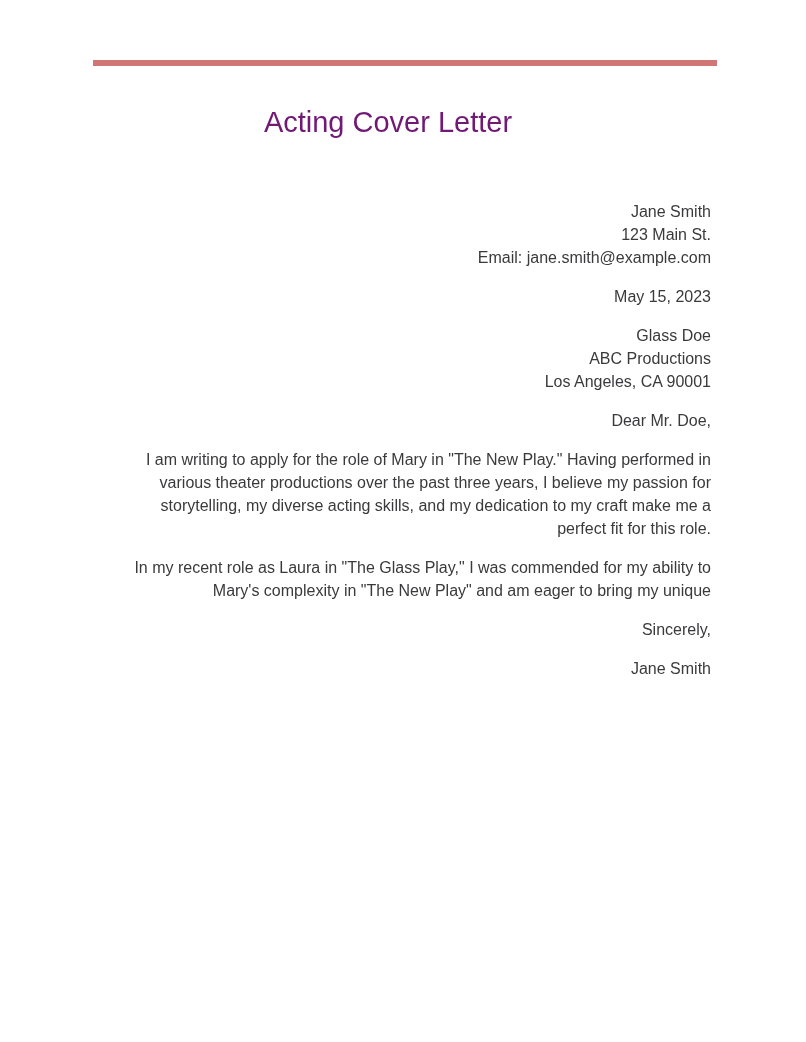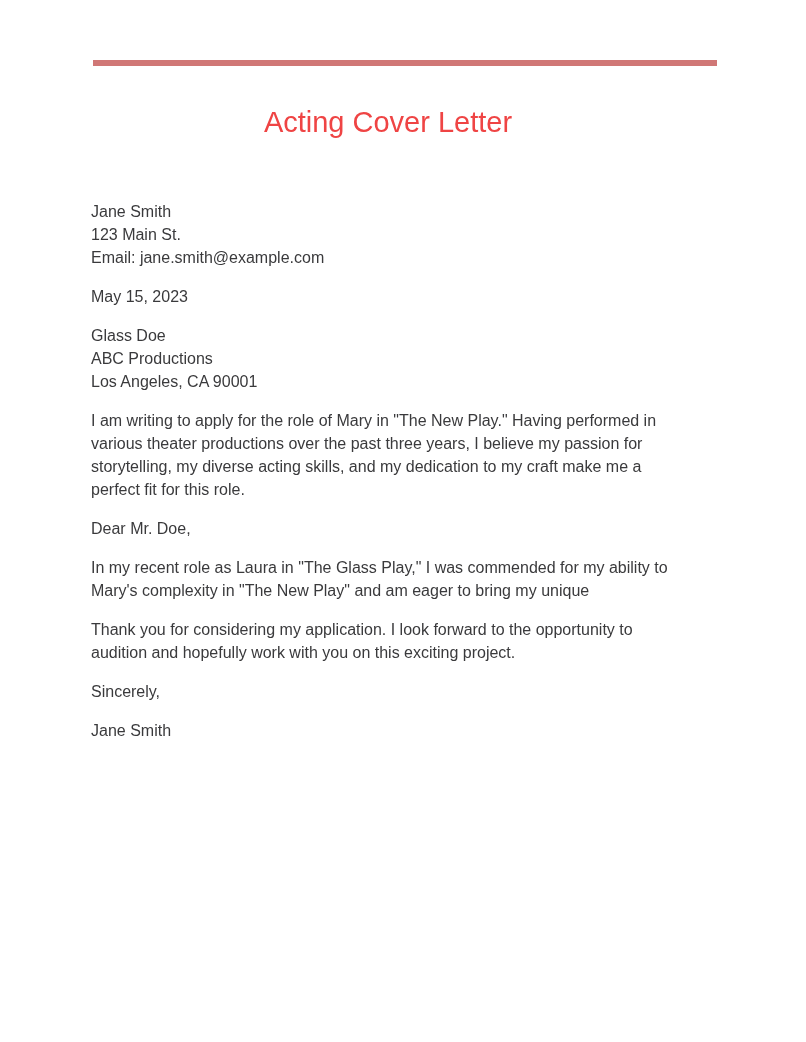--- a/index.html
+++ b/index.html
@@ -1,52 +1,48 @@
 <!DOCTYPE html>
 <html><head>
   <meta charset="utf-8">
   <style>
     html, body { margin: 0; padding: 0; background: #ffffff; }
     body { width: 806px; height: 1042px; position: relative; overflow: hidden;
            font-family: "Liberation Sans", sans-serif; color: #3a3a3c; }
     .topbar { position: absolute; left: 93px; top: 60px; width: 624px; height: 6px; background: #d07776; }
     .title { position: absolute; left: 0; width: 776px; top: 104px; text-align: center;
-             font-size: 29px; color: #ef4444; line-height: 36px; }
+             font-size: 29px; color: #701a75; line-height: 36px; }
     .body { position: absolute; left: 91px; top: 200px; width: 620px; font-size: 16px; line-height: 23px; }
-    .block { margin: 0 0 16px 0; }
+    .block { margin: 0 0 16px 0; text-align: right; }
     .line { display: block; white-space: nowrap; }
   </style>
 </head>
 <body>
 
 <div class="topbar"></div>
 <div class="title">Acting Cover Letter</div>
 
 <div class="body">
   <div class="block">
     <span class="line">Jane Smith</span>
     <span class="line">123 Main St.</span>
     <span class="line">Email: jane.smith@example.com</span>
   </div>
   <div class="block">May 15, 2023</div>
   <div class="block">
     <span class="line">Glass Doe</span>
     <span class="line">ABC Productions</span>
     <span class="line">Los Angeles, CA 90001</span>
   </div>
+  <div class="block">Dear Mr. Doe,</div>
   <div class="block">
     <span class="line">I am writing to apply for the role of Mary in "The New Play." Having performed in</span>
     <span class="line">various theater productions over the past three years, I believe my passion for</span>
     <span class="line">storytelling, my diverse acting skills, and my dedication to my craft make me a</span>
     <span class="line">perfect fit for this role.</span>
   </div>
-  <div class="block">Dear Mr. Doe,</div>
   <div class="block">
     <span class="line">In my recent role as Laura in "The Glass Play," I was commended for my ability to</span>
     <span class="line">Mary's complexity in "The New Play" and am eager to bring my unique</span>
-  </div>
-  <div class="block">
-    <span class="line">Thank you for considering my application. I look forward to the opportunity to</span>
-    <span class="line">audition and hopefully work with you on this exciting project.</span>
   </div>
   <div class="block">Sincerely,</div>
   <div class="block">Jane Smith</div>
 </div>
 
 </body></html>

